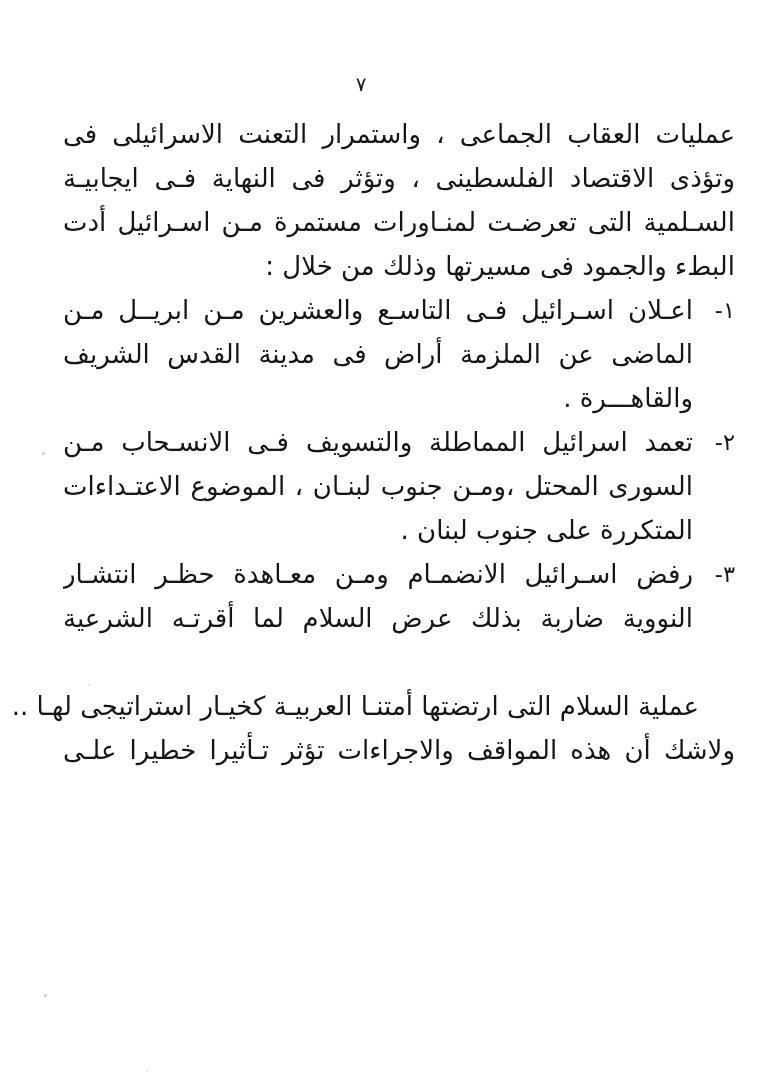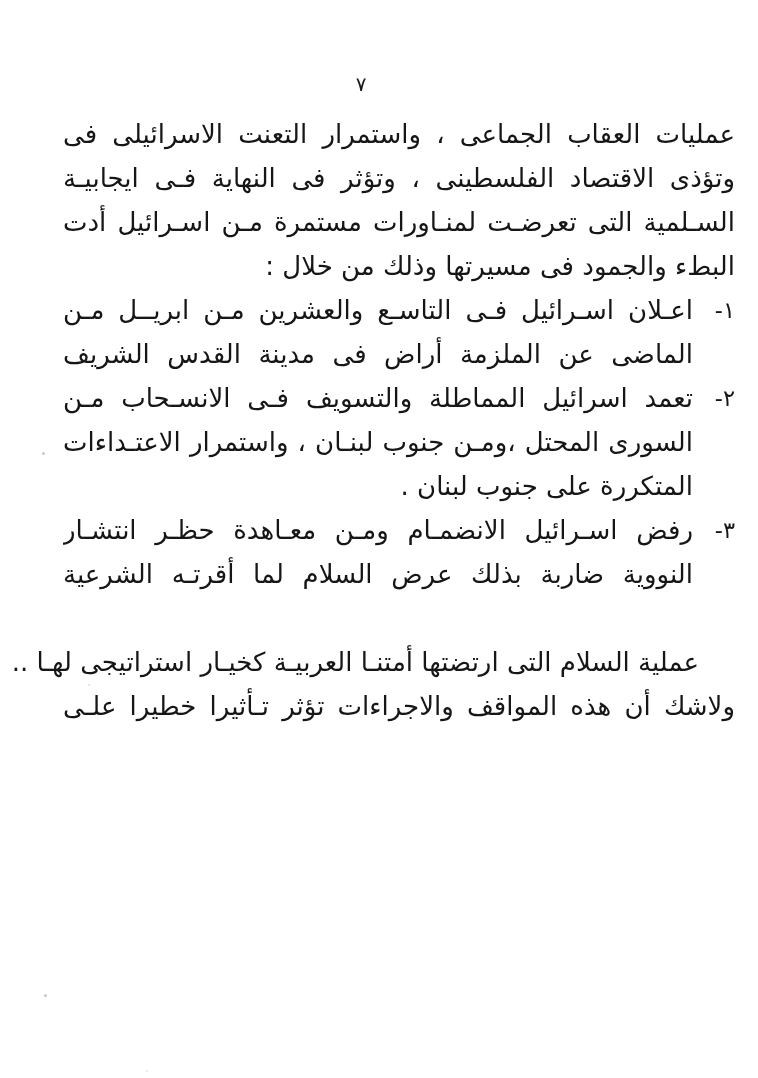--- a/index.html
+++ b/index.html
@@ -76,25 +76,26 @@
         <div class="line j">عمليات العقاب الجماعى ، واستمرار التعنت الاسرائيلى فى مسـارات</div>
         <div class="line j">وتؤذى الاقتصاد الفلسطينى  ، وتؤثر فى النهاية فـى ايجابيـة المسيرة</div>
         <div class="line j">السـلمية التى تعرضـت لمنـاورات مستمرة مـن اسـرائيل  أدت الـى</div>
         <div class="line">البطء والجمود فى مسيرتها وذلك من خلال :</div>
       </div>
     <div id="list">
         <div class="list-item">
           <div class="num">١-</div>
           <div class="line j">اعـلان اسـرائيل فـى التاسـع والعشرين مـن ابريــل مـن العـام</div>
           <div class="line j">الماضى عن الملزمة أراض فى مدينة القدس  الشريف متحديـة</div>
+          <div class="line">والقاهـــرة .</div>
         </div>
         <div class="list-item">
           <div class="num">٢-</div>
           <div class="line j">تعمد اسرائيل المماطلة  والتسويف فـى الانسـحاب مـن الجـولان</div>
-          <div class="line j">السورى المحتل ،ومـن جنوب لبنـان ، واستمرار الاعتـداءات</div>
+          <div class="line j">السورى المحتل ،ومـن جنوب لبنـان ، الموضوع الاعتـداءات</div>
           <div class="line">المتكررة على جنوب لبنان .</div>
         </div>
         <div class="list-item">
           <div class="num">٣-</div>
           <div class="line j">رفض اسـرائيل الانضمـام ومـن معـاهدة حظـر انتشـار الاسـلحة</div>
           <div class="line j">النووية ضاربة بذلك عرض السلام لما أقرتـه الشرعية الدوليـة</div>
         </div>
       </div>
     <div id="closing">
         <div class="line">عملية السلام  التى ارتضتها أمتنـا العربيـة كخيـار استراتيجى لهـا ..</div>

